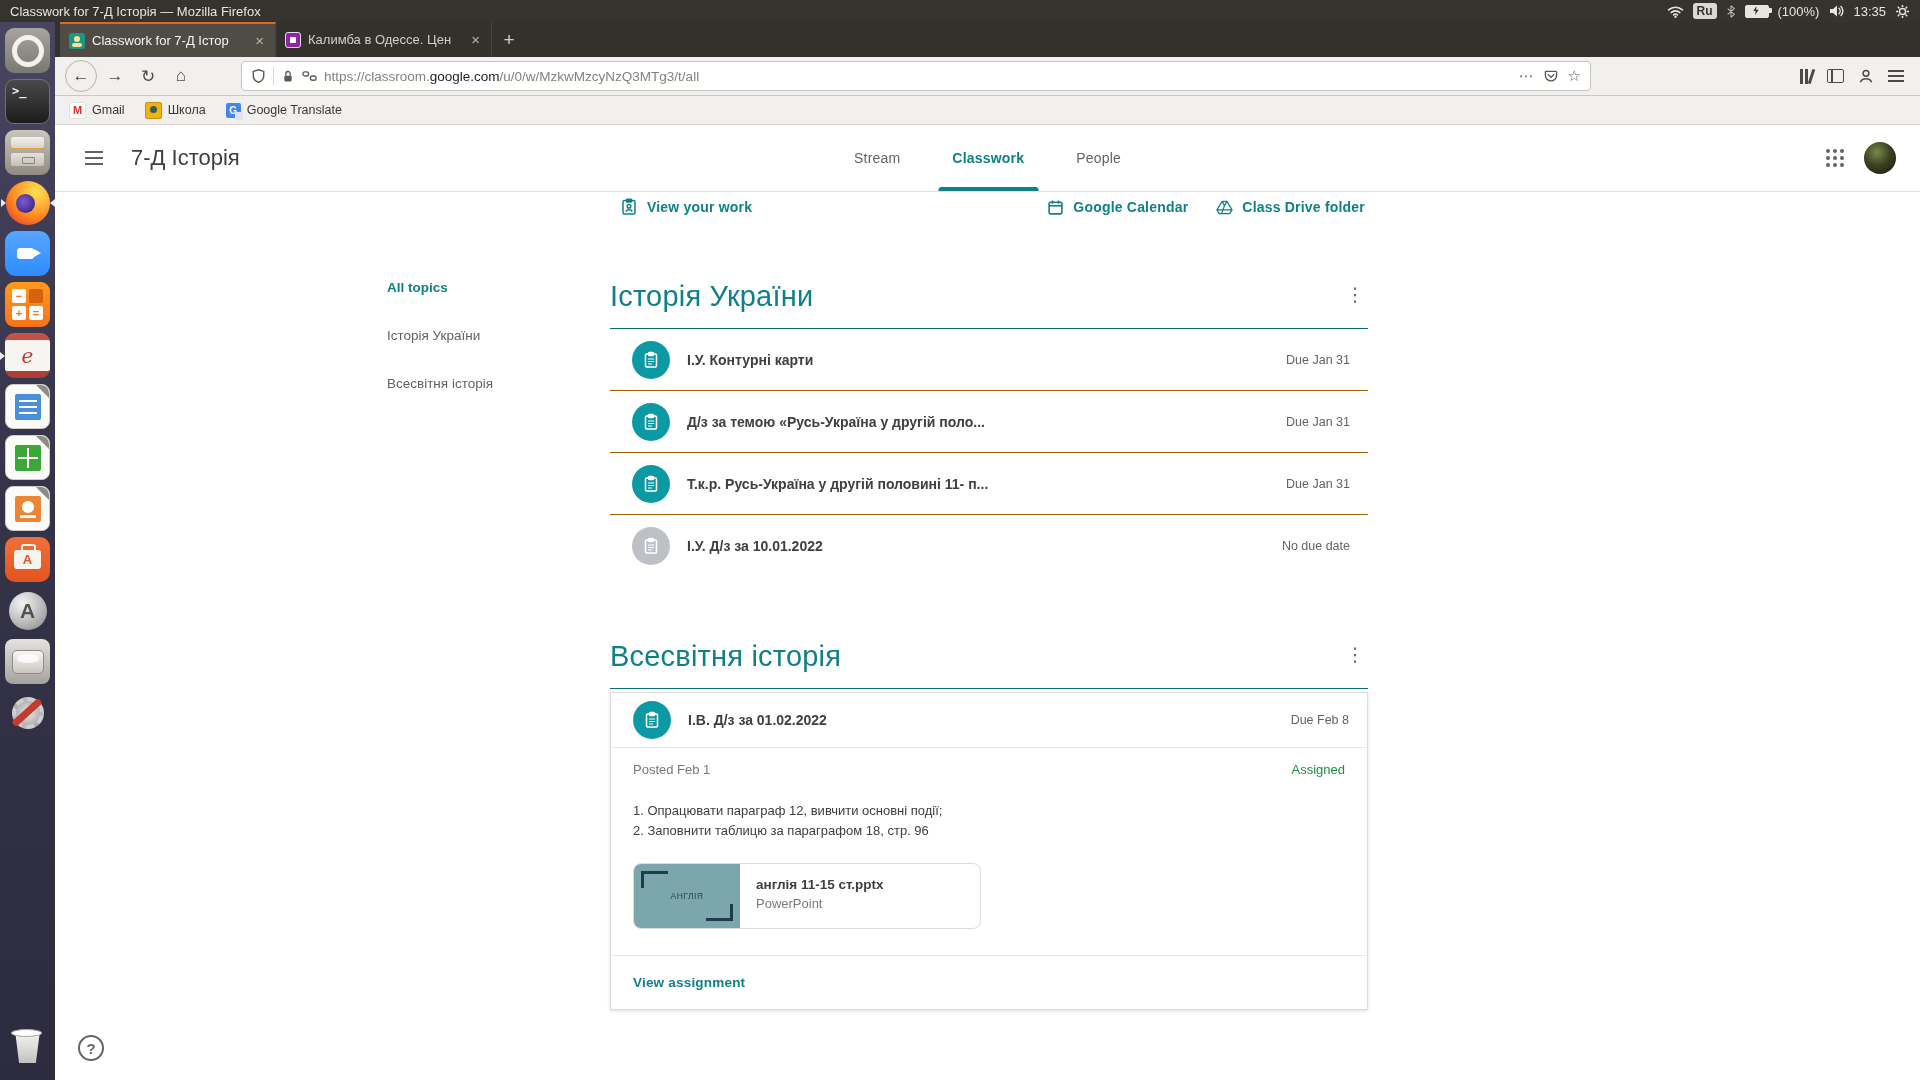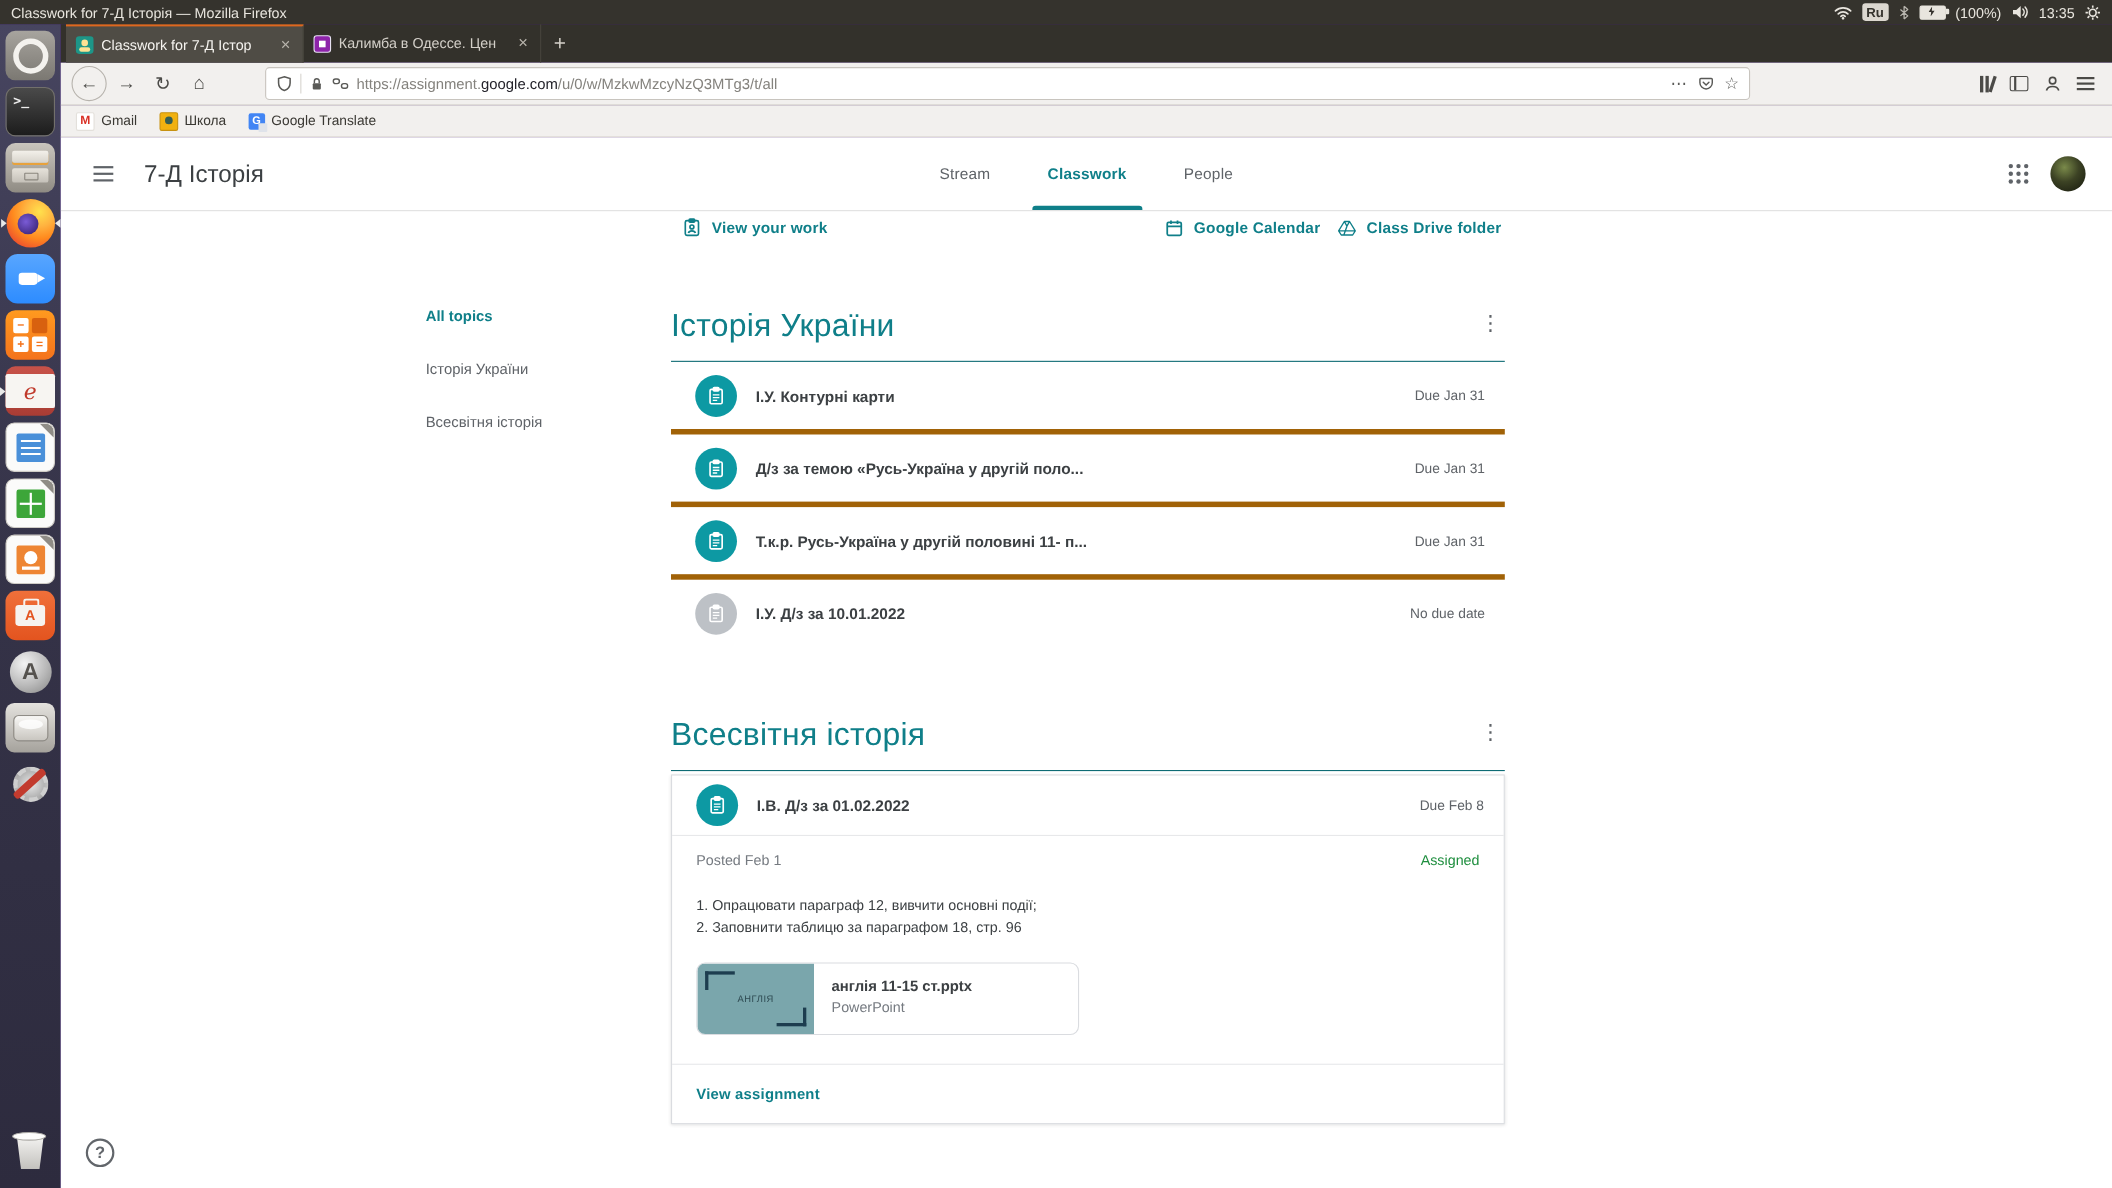--- a/index.html
+++ b/index.html
@@ -141,32 +141,32 @@
   .gc-tab.active{color:var(--accent);font-weight:bold;}
   .gc-tab.active::after{content:"";position:absolute;left:12px;right:12px;bottom:0;height:4px;background:var(--accent);border-radius:3px 3px 0 0;}
   .gc-right{position:absolute;right:24px;display:flex;align-items:center;gap:20px;}
   .grid9{width:18px;height:18px;display:grid;grid-template-columns:repeat(3,4px);grid-template-rows:repeat(3,4px);gap:3px;}
   .grid9 i{background:#5f6368;border-radius:50%;}
   .avatar{width:32px;height:32px;border-radius:50%;background:radial-gradient(circle at 40% 32%,#7a8a4a 0%,#3c4224 45%,#15170d 100%);}
 
   .gc-body{position:absolute;top:67px;left:0;right:0;bottom:0;}
   .actions{position:absolute;top:6px;left:565px;width:745px;display:flex;align-items:center;}
   .action{display:flex;align-items:center;gap:9px;color:var(--accent);font-size:14px;font-weight:bold;letter-spacing:.2px;}
-  .right-actions{margin-left:auto;display:flex;gap:16px;}
+  .right-actions{margin-left:auto;display:flex;gap:28px;}
 
   .topics{position:absolute;left:332px;top:88px;display:flex;flex-direction:column;gap:33px;font-size:13.5px;}
   .topic{color:var(--sub);}
   .topic.active{color:var(--accent);font-weight:bold;}
 
   .sections{position:absolute;left:555px;top:72px;width:758px;}
   .section-header{height:64px;display:flex;align-items:center;border-bottom:1px solid var(--line);}
   .section-title{font-size:29px;color:var(--accent);font-weight:400;letter-spacing:.2px;}
   .kebab{margin-left:auto;color:var(--sub);font-size:19px;width:26px;text-align:center;padding-bottom:4px;}
   .row{height:61px;display:flex;align-items:center;}
-  .row + .row{border-top:5px solid #a16207;}
+  .row + .row{border-top:1px solid #a16207;}
   .row-icon{width:38px;height:38px;border-radius:50%;background:var(--circle);display:flex;align-items:center;
     justify-content:center;margin-left:22px;flex:none;}
   .row-icon.muted{background:#bdc1c6;}
   .row-title{font-size:14px;color:var(--text);margin-left:17px;font-weight:bold;}
   .row-due{margin-left:auto;font-size:12.5px;color:var(--sub);margin-right:18px;}
   .section2{margin-top:48px;}
 
   .card{margin-top:3px;border:1px solid #dadce0;border-radius:0;background:#fff;
     box-shadow:0 1px 3px rgba(60,64,67,.18);}
   .card-summary{height:54px;display:flex;align-items:center;}
@@ -334,21 +334,21 @@
             </svg>
         </span>
         <span>
           <svg width="15" height="12" viewBox="0 0 16 12">
               <g fill="none" stroke="#5a5a57" stroke-width="1.4">
                 <rect x="1" y="1.5" width="6" height="4.5" rx="2.2"></rect>
                 <rect x="9" y="6" width="6" height="4.5" rx="2.2"></rect>
               </g>
             </svg>
         </span>
-        <span class="url-text"><span class="u-dim">https://assignment.</span><span class="u-dark">google.com</span><span class="u-dim">/u/0/w/MzkwMzcyNzQ3MTg3/t/all</span></span>
+        <span class="url-text"><span class="u-dim">https://classroom.</span><span class="u-dark">google.com</span><span class="u-dim">/u/0/w/MzkwMzcyNzQ3MTg3/t/all</span></span>
         <span class="url-right">
           <span class="glyph-sm">⋯</span>
           <span>
             <svg width="14" height="13" viewBox="0 0 16 15">
                 <path d="M2.5 1.5 h11 a1 1 0 0 1 1 1 V6 a6.5 6.5 0 0 1 -13 0 V2.5 a1 1 0 0 1 1 -1 z" fill="none" stroke="#5a5a57" stroke-width="1.5"></path>
                 <path d="M5 5.5 l3 3 3 -3" fill="none" stroke="#5a5a57" stroke-width="1.5" stroke-linecap="round"></path>
               </svg>
           </span>
           <span class="glyph-sm">☆</span>
         </span>

